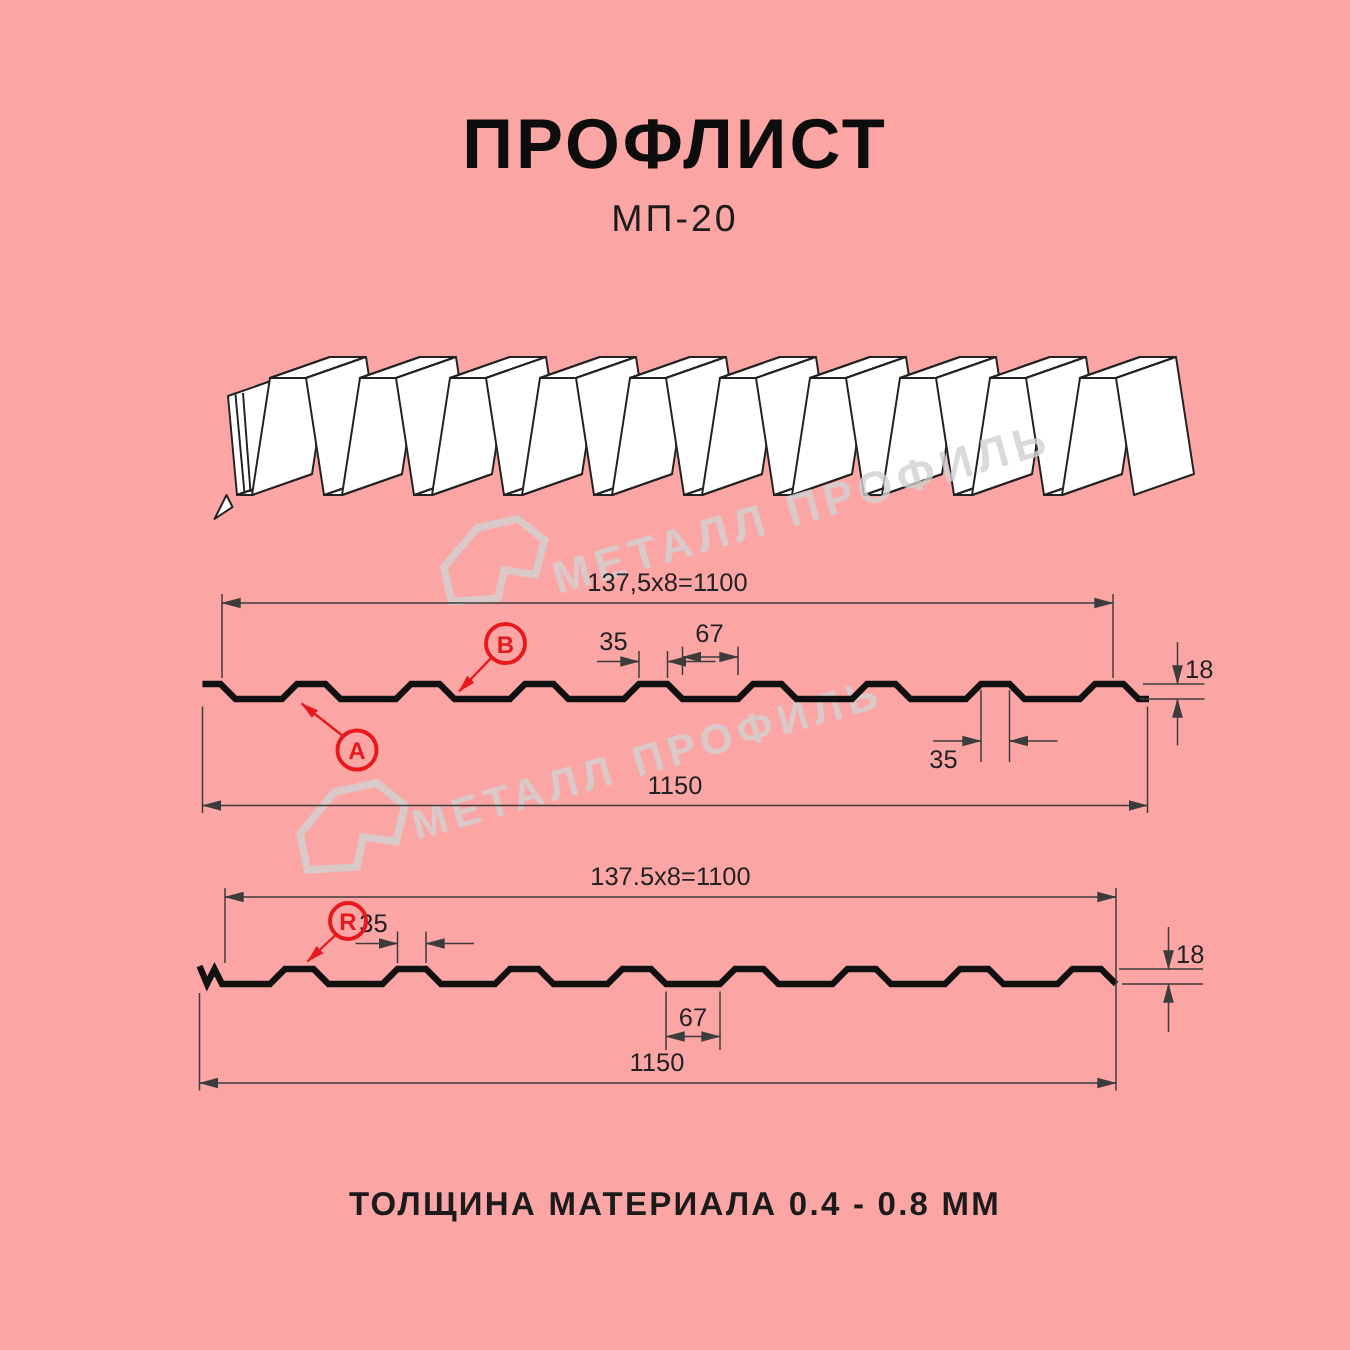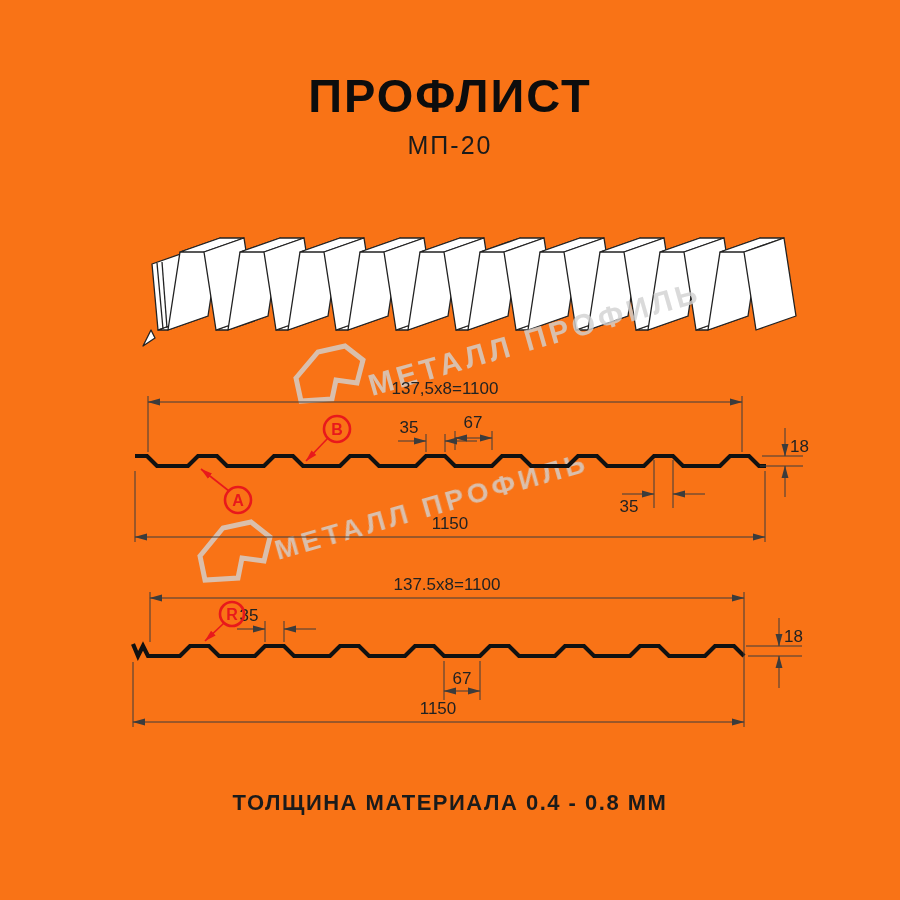--- a/index.html
+++ b/index.html
@@ -1,16 +1,16 @@
 <!DOCTYPE html>
 <html><head>
 <meta charset="utf-8">
 <style>
   html,body{margin:0;padding:0;background:#ffffff;}
-  #page{position:relative;width:900px;height:900px;background:#f97316;overflow:hidden;
+  #page{position:relative;width:900px;height:900px;background:#fca5a5;overflow:hidden;
         font-family:"Liberation Sans",sans-serif;}
   svg{position:absolute;left:0;top:0;}
   .ttl{font-family:"Liberation Sans",sans-serif;font-weight:bold;font-size:47px;
        letter-spacing:2px;fill:#0d0d0d;}
   .sub{font-family:"Liberation Sans",sans-serif;font-weight:500;font-size:25px;
        letter-spacing:2px;fill:#1b1b1b;}
   .cap{font-family:"Liberation Sans",sans-serif;font-weight:600;font-size:22px;
        letter-spacing:1.5px;fill:#1b1b1b;}
   .dim{font-family:"Liberation Sans",sans-serif;font-size:17px;fill:#222;}
   .red{font-family:"Liberation Sans",sans-serif;font-size:16px;font-weight:bold;fill:#e8191c;}

